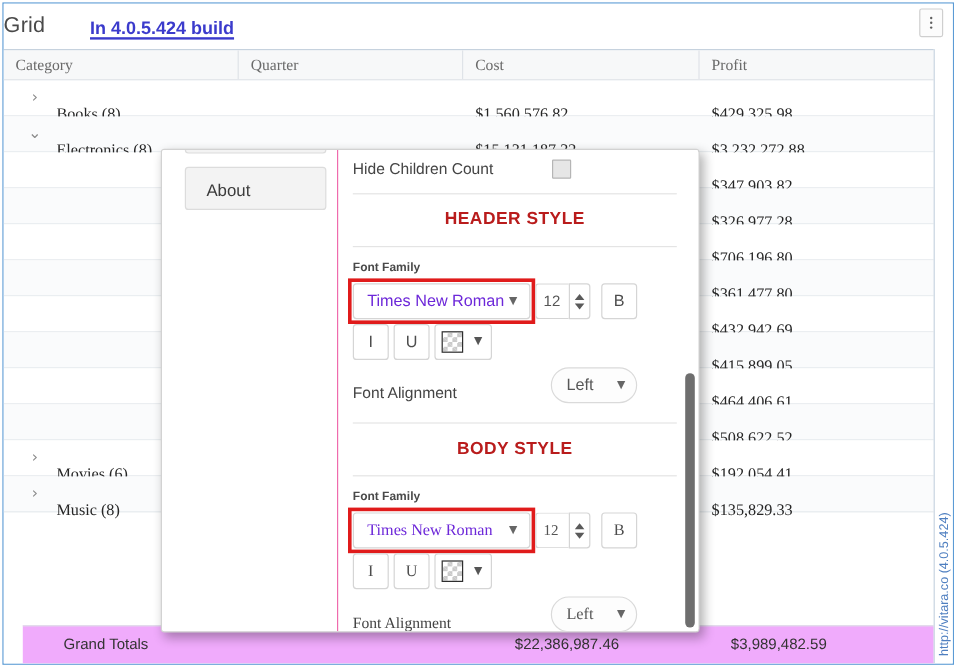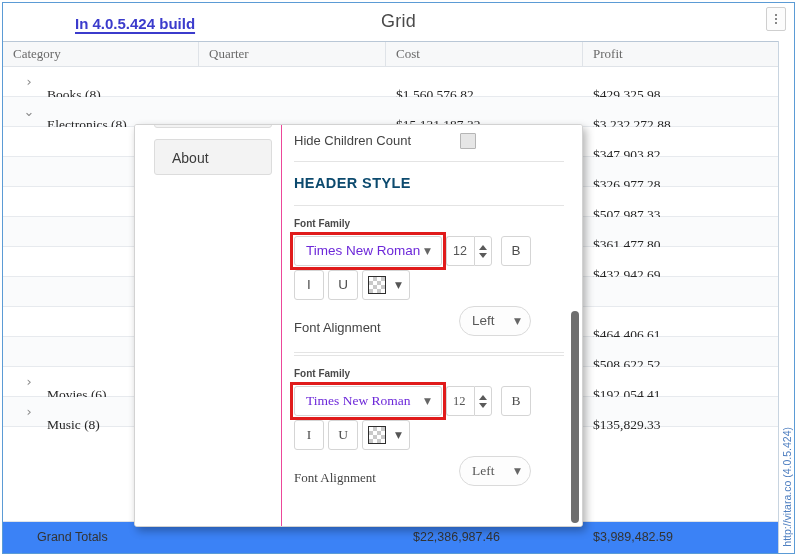--- a/index.html
+++ b/index.html
@@ -47,21 +47,20 @@
     text-decoration: underline;
     text-decoration-thickness: 2px;
     text-underline-offset: 3px;
     cursor: pointer;
   }
   #grid-title {
     position: absolute;
     left: 0;
     top: 8px;
     width: 100%;
-    text-align: center;
     font-family: "Liberation Sans", sans-serif;
     font-size: 18px;
     color: #4a4a4a;
     letter-spacing: .2px;
   }
   #menu-button {
     position: absolute;
     right: 8px;
     top: 4px;
     width: 18px;
@@ -157,24 +156,24 @@
     text-align: center;
     color: #8a8a8a;
     font-size: 13px;
     cursor: pointer;
     font-family: "DejaVu Sans", sans-serif;
   }
   .expander.open { transform: rotate(0deg); }
 
   #grid-footer {
     position: absolute;
-    left: 0; right: 0;
+    left: 16px; right: 0;
     bottom: 0;
     height: 31px;
-    background: #3b82f6;
+    background: #f0abfc;
     border-top: 1px solid #dfe3e8;
   }
   #grid-footer .fcell {
     position: absolute;
     top: 0;
     height: 31px;
     line-height: 31px;
     font-family: "Liberation Sans", sans-serif;
     font-size: 12.5px;
     color: #333333;
@@ -295,23 +294,24 @@
   }
   .divider {
     height: 1px;
     background: #e4e4e4;
     margin: 2px 0 0 0;
   }
   .section-title {
     font-family: "Liberation Sans", sans-serif;
     font-size: 14.5px;
     font-weight: bold;
-    color: #0c4a6e;
+    color: #b91c1c;
     letter-spacing: .4px;
     padding: 13px 0 12px 0;
+    text-align: center;
   }
   .field-label {
     font-family: "Liberation Sans", sans-serif;
     font-size: 10px;
     font-weight: bold;
     color: #494949;
     padding: 12px 0 7px 0;
   }
 
   .ctl-row {
@@ -585,38 +585,39 @@
         <div class="grow alt">
           <div class="gcell cat c-cat"></div>
           <div class="gcell money c-qtr"></div>
           <div class="gcell money c-cost"></div>
           <div class="gcell money c-prof">$326,977.28</div>
         </div>
         <div class="grow even">
           <div class="gcell cat c-cat"></div>
           <div class="gcell money c-qtr"></div>
           <div class="gcell money c-cost"></div>
-          <div class="gcell money c-prof">$507,987.33</div>
+          <div class="gcell money c-prof">$706,196.80</div>
         </div>
         <div class="grow alt">
           <div class="gcell cat c-cat"></div>
           <div class="gcell money c-qtr"></div>
           <div class="gcell money c-cost"></div>
           <div class="gcell money c-prof">$361,477.80</div>
         </div>
         <div class="grow even">
           <div class="gcell cat c-cat"></div>
           <div class="gcell money c-qtr"></div>
           <div class="gcell money c-cost"></div>
           <div class="gcell money c-prof">$432,942.69</div>
         </div>
         <div class="grow alt">
           <div class="gcell cat c-cat"></div>
           <div class="gcell money c-qtr"></div>
           <div class="gcell money c-cost"></div>
+          <div class="gcell money c-prof">$415,899.05</div>
         </div>
         <div class="grow even">
           <div class="gcell cat c-cat"></div>
           <div class="gcell money c-qtr"></div>
           <div class="gcell money c-cost"></div>
           <div class="gcell money c-prof">$464,406.61</div>
         </div>
         <div class="grow alt">
           <div class="gcell cat c-cat"></div>
           <div class="gcell money c-qtr"></div>
@@ -699,20 +700,21 @@
             <div class="align-select">
               <span class="txt">Left</span>
               <span class="caret">▼</span>
             </div>
           </div>
         </div>
 
         <div class="divider"></div>
 
         <div id="body-style-block">
+          <div class="section-title">BODY STYLE</div>
           <div class="divider"></div>
           <div class="field-label">Font Family</div>
 
           <div class="ctl-row">
             <div class="highlight-box"></div>
             <div class="select-ctl">
               <span class="txt">Times New Roman</span>
               <span class="caret">▼</span>
             </div>
             <div class="num-ctl">12</div>

